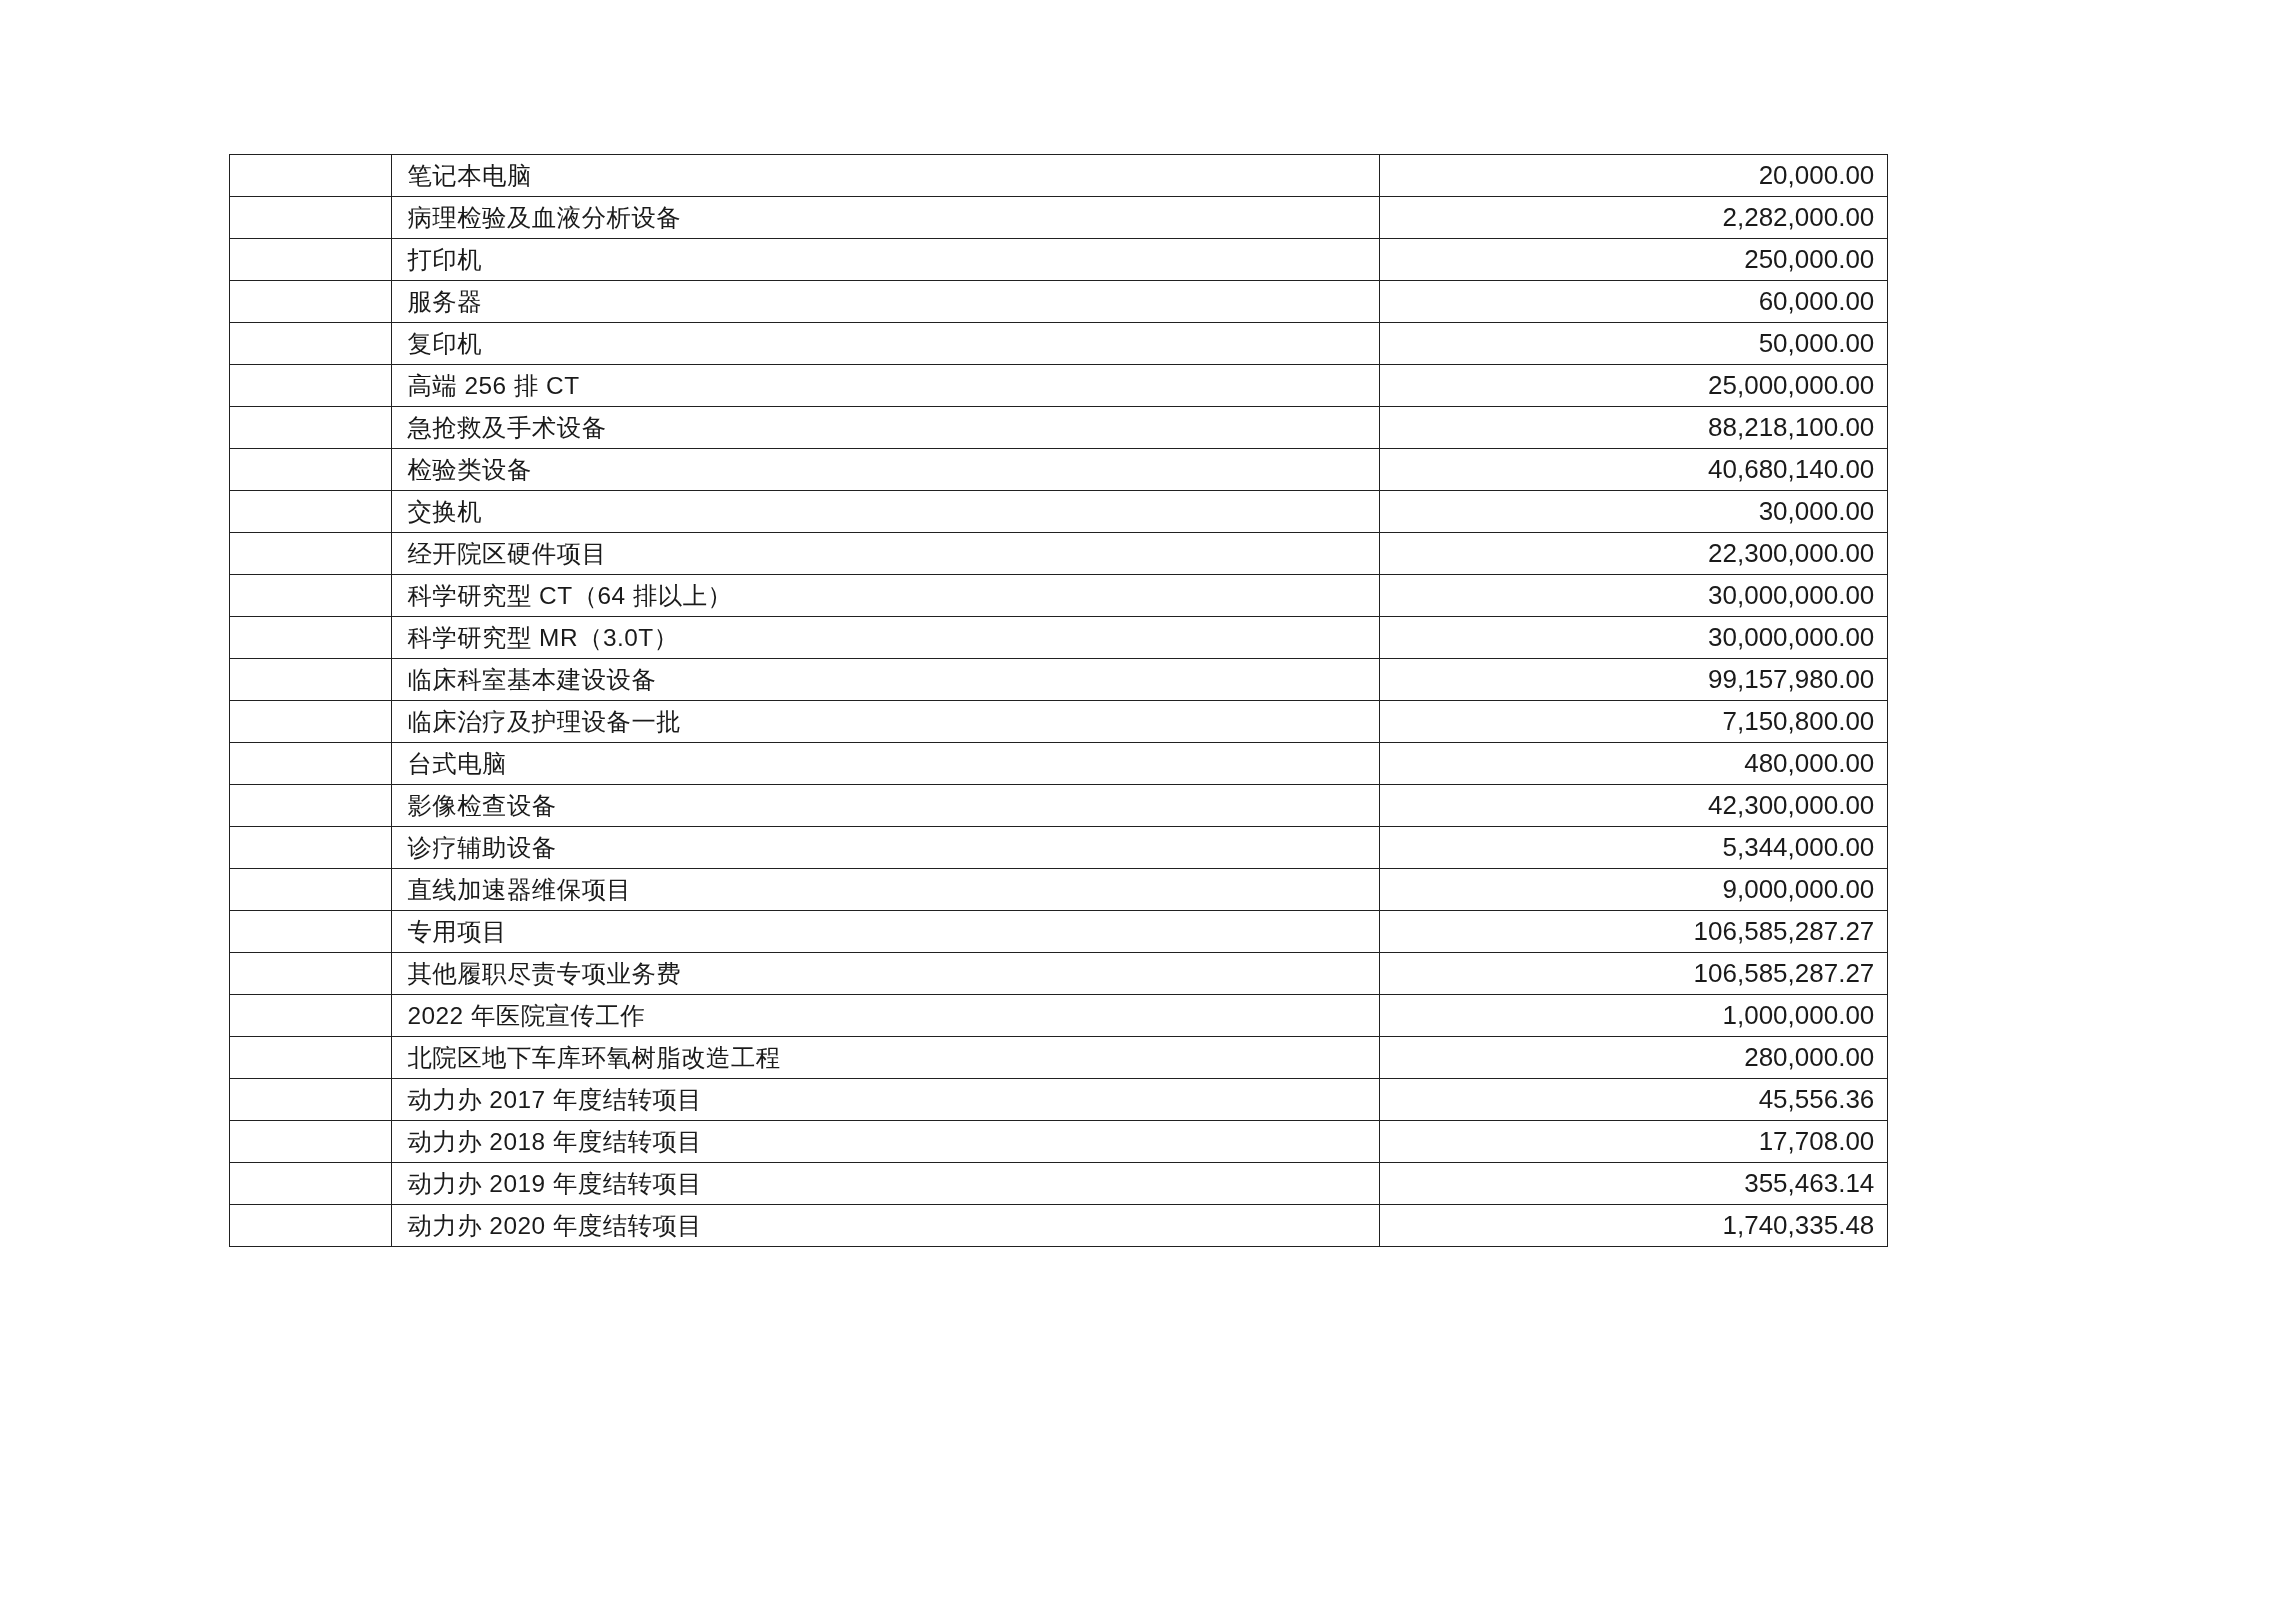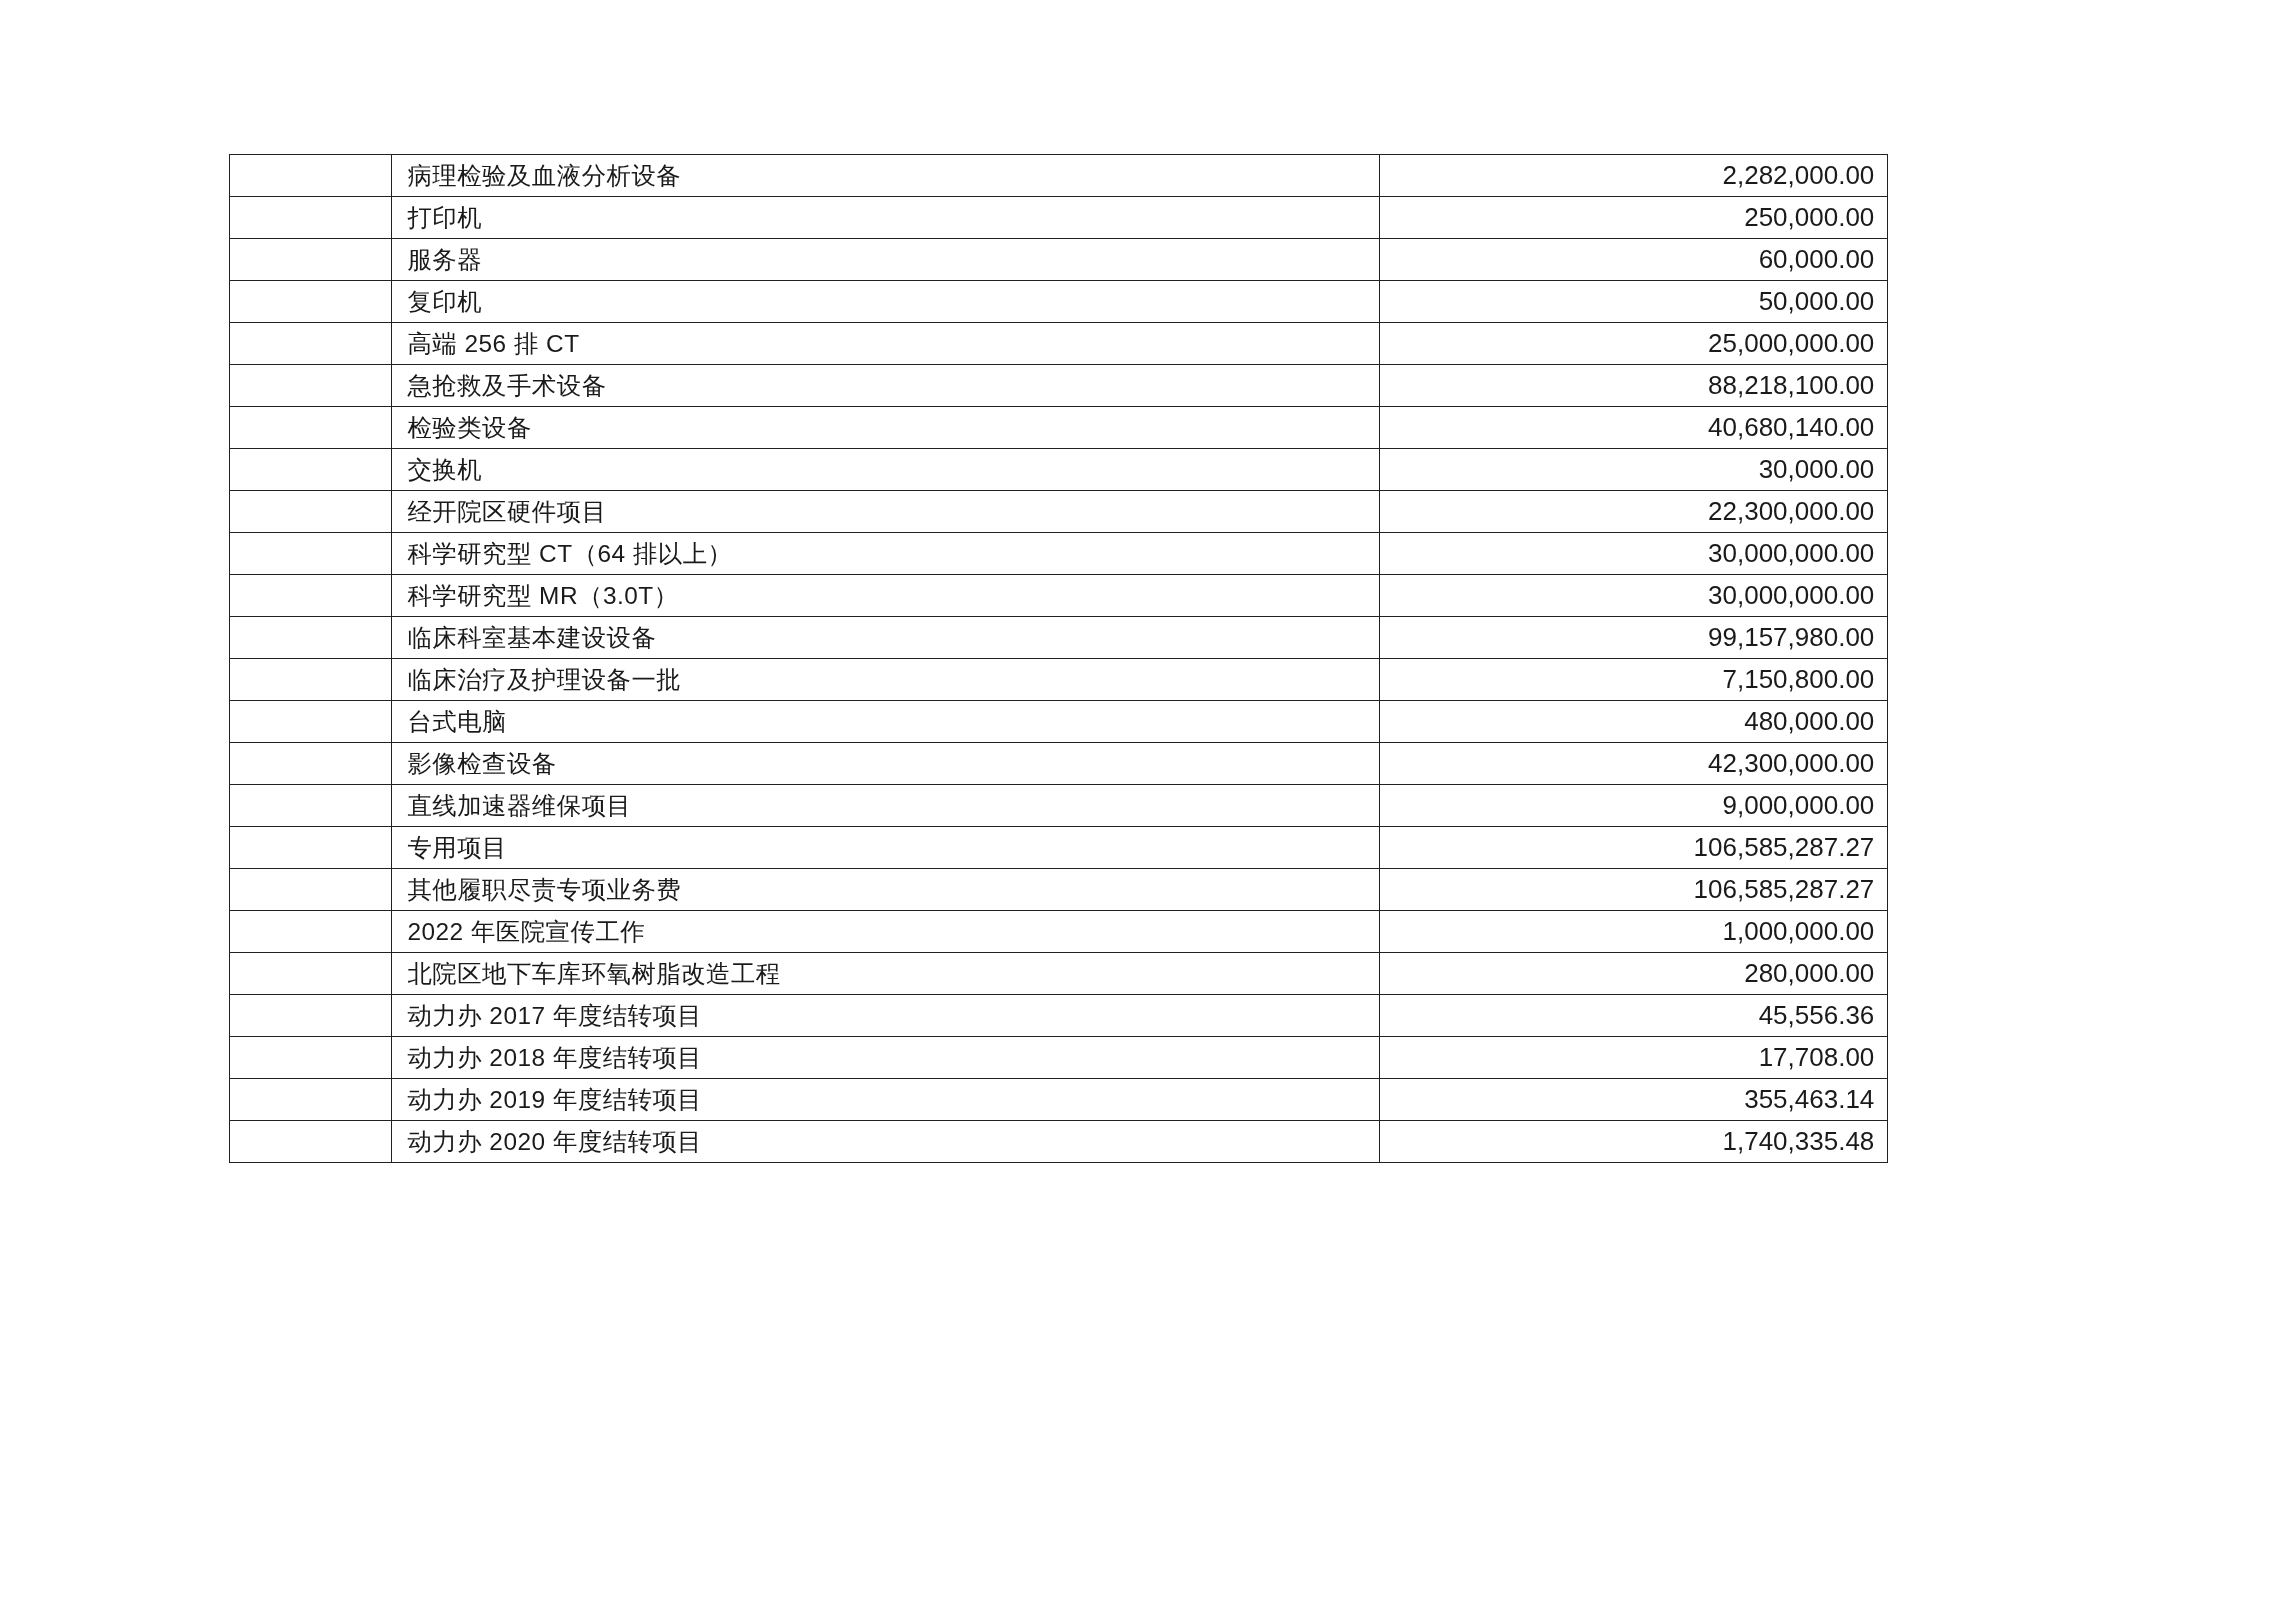--- a/index.html
+++ b/index.html
@@ -51,20 +51,25 @@
 </head>
 <body>
 
 <table class="doc-table">
   <colgroup>
     <col class="col-blank-w">
     <col class="col-name-w">
     <col class="col-amount-w">
   </colgroup>
   <tbody id="table-body">
+  <tr>
+    <td class="cell-blank"></td>
+    <td class="cell-name">笔记本电脑</td>
+    <td class="cell-amount">20,000.00</td>
+  </tr>
 
   <tr>
     <td class="cell-blank"></td>
     <td class="cell-name">病理检验及血液分析设备</td>
     <td class="cell-amount">2,282,000.00</td>
   </tr>
 
   <tr>
     <td class="cell-blank"></td>
     <td class="cell-name">打印机</td>
@@ -144,20 +149,25 @@
     <td class="cell-amount">480,000.00</td>
   </tr>
 
 
   <tr>
     <td class="cell-blank"></td>
     <td class="cell-name">影像检查设备</td>
     <td class="cell-amount">42,300,000.00</td>
   </tr>
 
+  <tr>
+    <td class="cell-blank"></td>
+    <td class="cell-name">诊疗辅助设备</td>
+    <td class="cell-amount">5,344,000.00</td>
+  </tr>
 
   <tr>
     <td class="cell-blank"></td>
     <td class="cell-name">直线加速器维保项目</td>
     <td class="cell-amount">9,000,000.00</td>
   </tr>
 
   <tr>
     <td class="cell-blank"></td>
     <td class="cell-name">专用项目</td>

